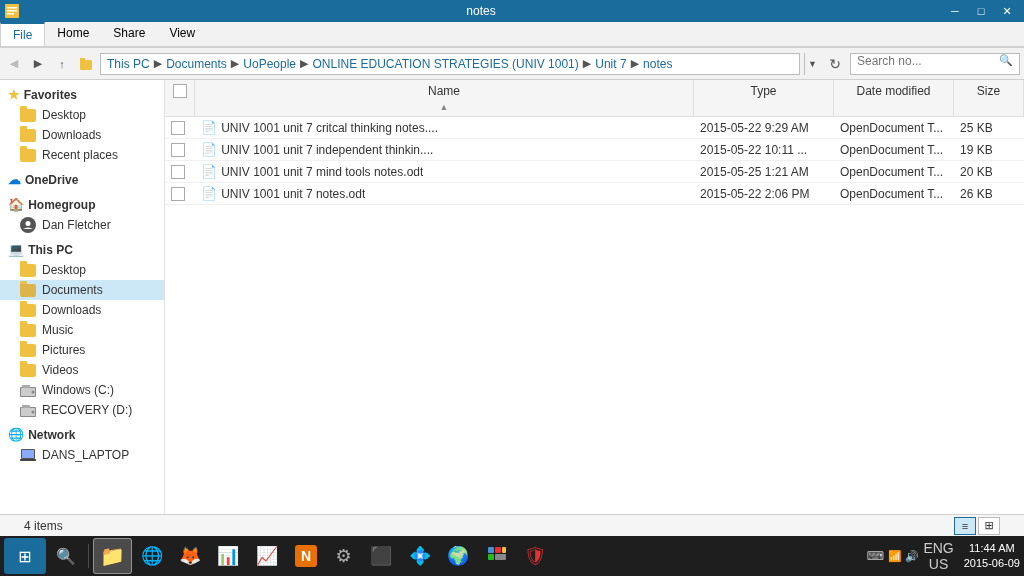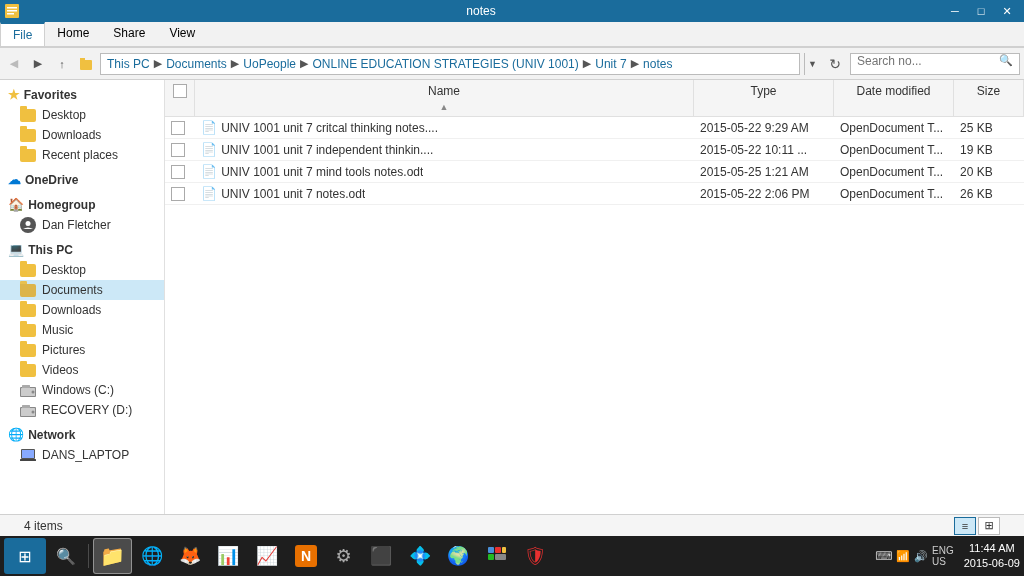--- a/index.html
+++ b/index.html
@@ -417,19 +417,19 @@
   </div>
 
   <div class="taskbar-right">
 
     <span style="font-size:12px; color:#ccc;">⌨</span>
 
     <span style="font-size:11px; color:#ccc;">📶</span>
 
     <span style="font-size:11px; color:#ccc;">🔊</span>
 
-    <span style="font-size:10px; color:#ccc;">ENG<br>US</span>
+    <span style="font-size:14px; color:#ccc;text-align:center;">ENG<br>US</span>
     <div class="taskbar-clock">
       <div style="color:white; font-size:11px;">11:44 AM</div>
       <div style="color:white; font-size:11px;">2015-06-09</div>
     </div>
   </div>
 </div>
 
 </body></html>

